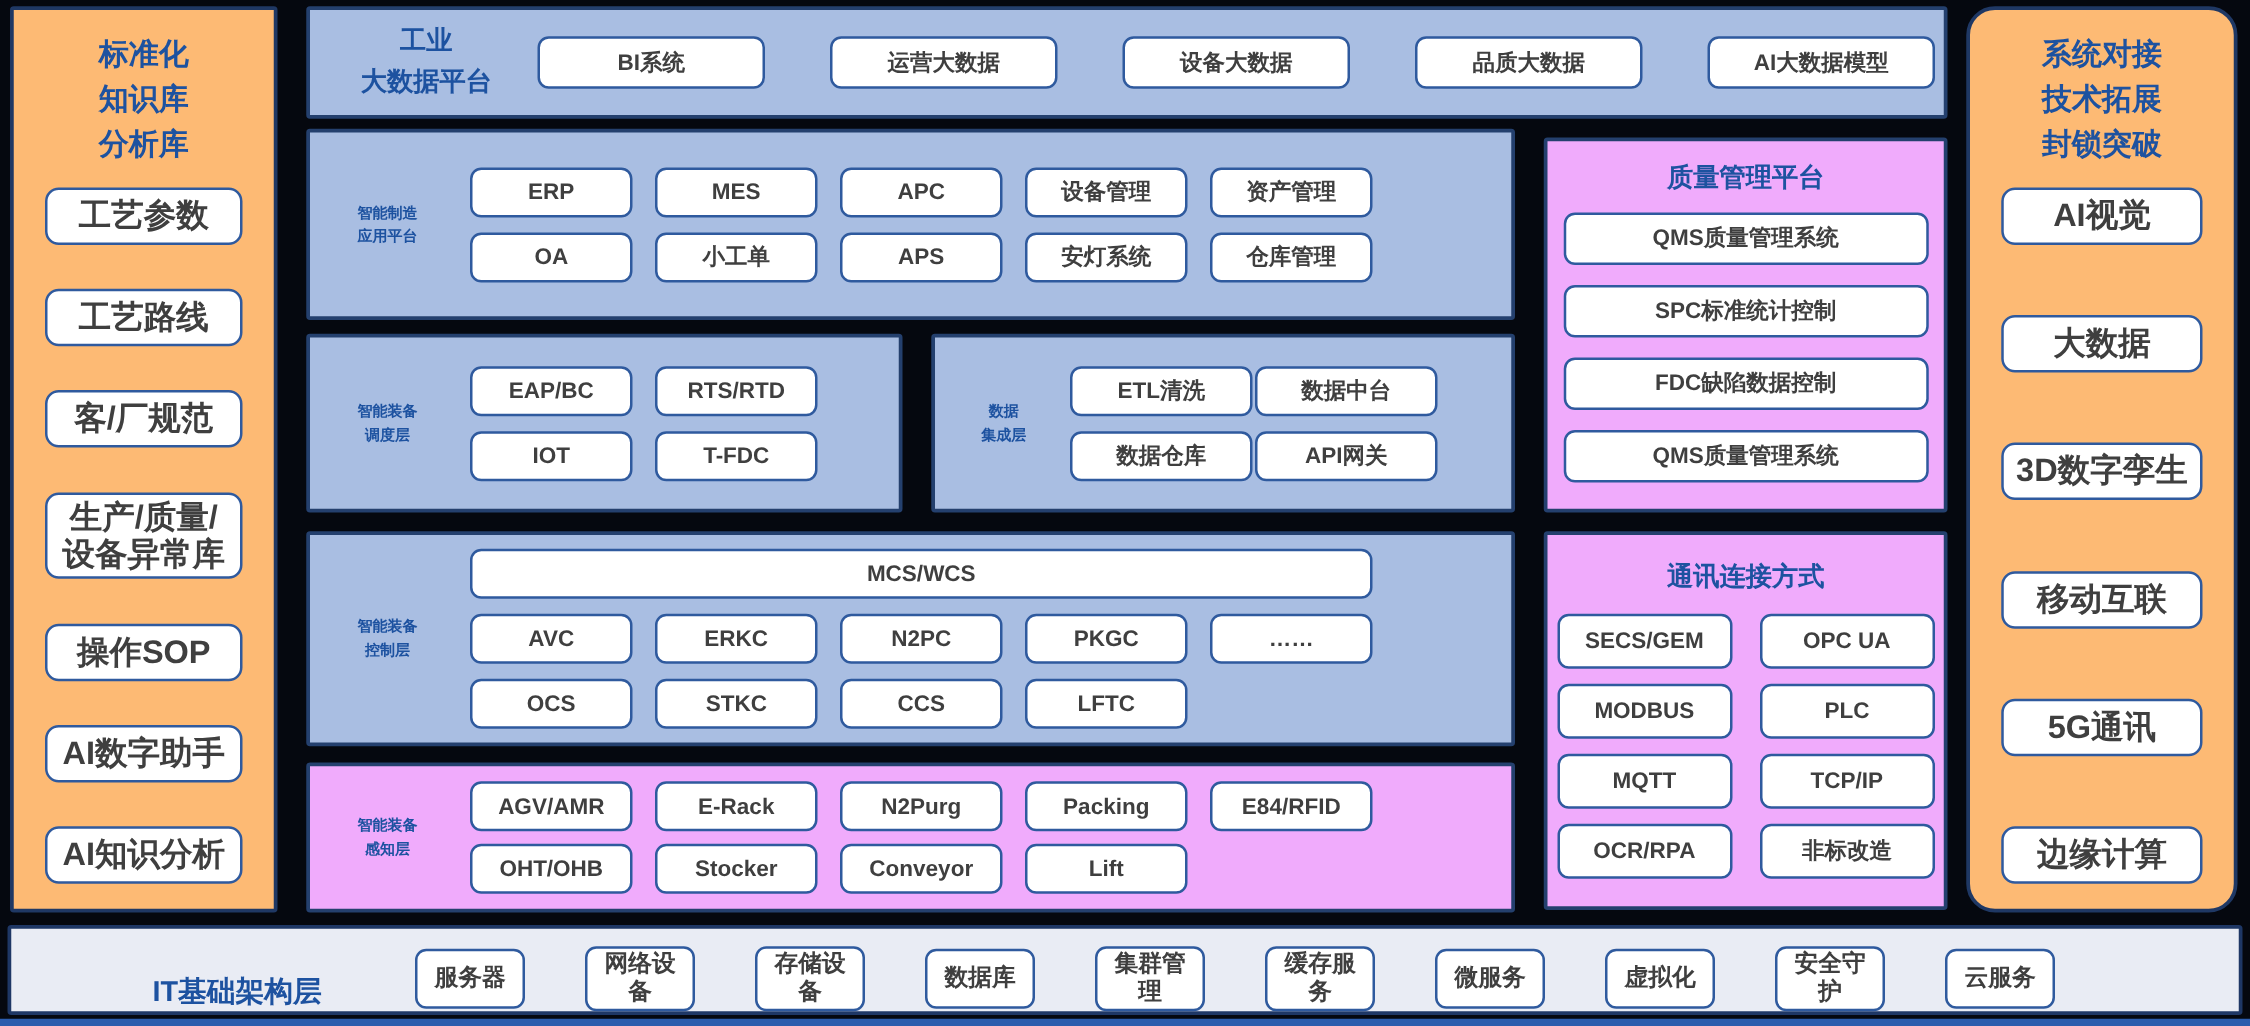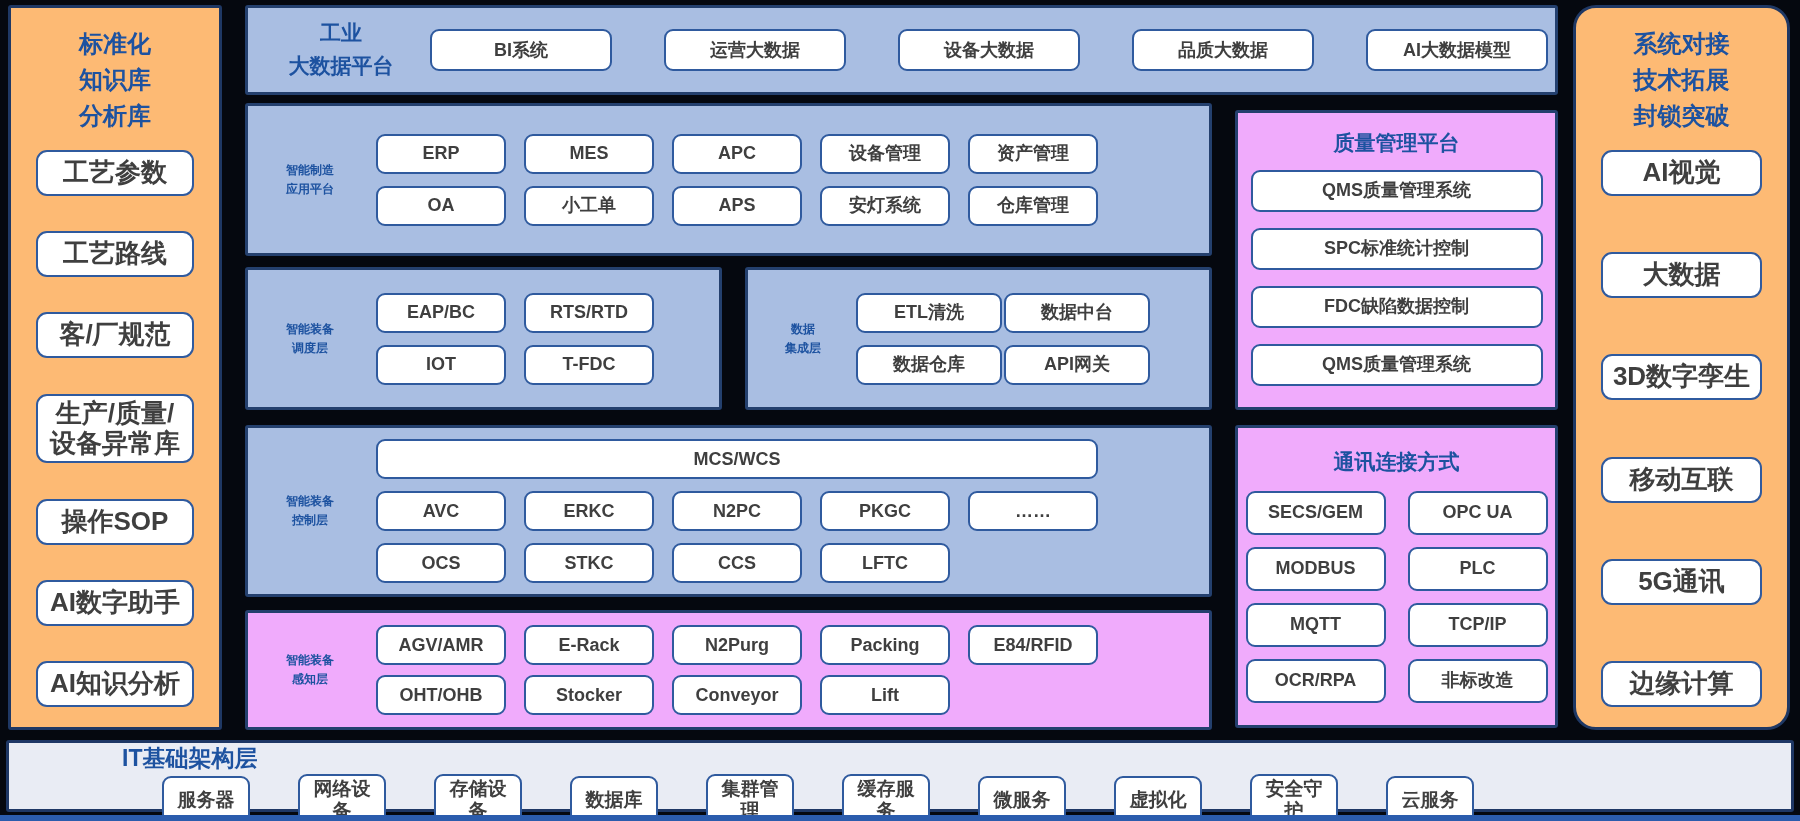--- a/index.html
+++ b/index.html
@@ -49,21 +49,21 @@
   .qms-list .btn{width:292px;height:42px;}
   .comm-grid{display:flex;flex-wrap:wrap;gap:20px 22px;width:302px;margin-top:12px;justify-content:center;}
   .comm-grid .btn{width:140px;height:44px;}
   
   .side-inner{display:flex;flex-direction:column;height:100%;box-sizing:border-box;padding:18px 0 18px;}
   .side-title{font-size:24px;line-height:1.5;}
   .side-items{flex:1;display:flex;flex-direction:column;justify-content:space-between;padding:16px 25px 2px;}
   .side-items .btn{width:100%;min-height:46px;height:auto;font-size:26px;border-radius:11px;padding:3px 8px;}
   
   .itbar{background:#e9ecf4;border:3px solid #1e3765;}
-  .itbar-inner{display:flex;align-items:flex-start;height:100%;box-sizing:border-box;padding-left:113px;flex-direction:column;}
+  .itbar-inner{display:flex;align-items:flex-end;height:100%;box-sizing:border-box;padding-left:113px;}
   .it-label{color:#1d52a0;font-weight:bold;font-size:23px;width:170px;}
   .it-btns{display:flex;gap:48px;margin-left:40px;align-items:center;}
   .it-btns .btn{width:88px;min-height:48px;height:auto;font-size:19px;padding:2px 6px;}
   .bottom-strip{position:absolute;left:0;right:0;bottom:0;height:6px;background:#2b5cad;}
 </style>
 </head>
 <body>
 
 <div class="canvas">
 

